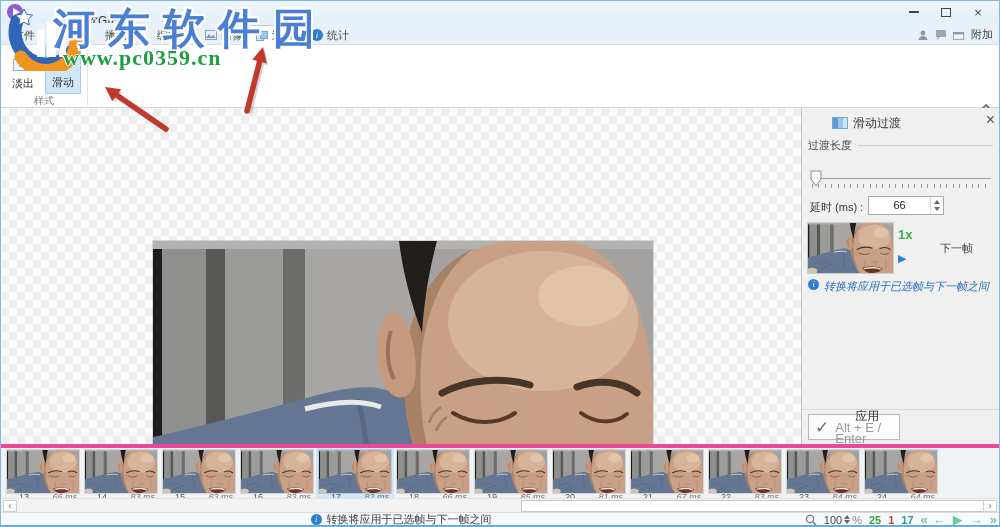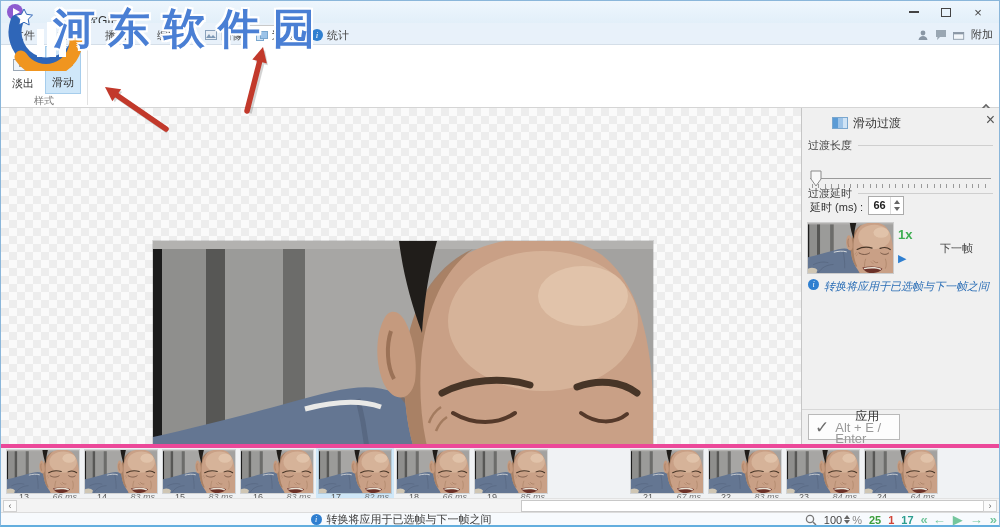--- a/index.html
+++ b/index.html
@@ -51,21 +51,21 @@
   .panel-header{position:absolute;left:6px;top:6px;right:6px;height:18px;display:flex;align-items:center;gap:5px;font-size:12px;margin-left:24px;}
   .slide-ic{width:16px;height:12px;background:linear-gradient(90deg,#5b9bd5 0 5px,#9cc3e8 5px 10px,#cfe3f5 10px 16px);border:1px solid #7aa7cf;}
   .panel-close{position:absolute;right:0px;top:-2px;font-size:16px;color:#555;line-height:16px;}
   .sect{position:absolute;left:6px;right:8px;display:flex;align-items:center;gap:6px;color:#444;}
   .sect .rule{flex:1;height:1px;background:#cfcfcf;}
   .slider{position:absolute;left:8px;right:10px;top:62px;height:22px;}
   .slider .track{position:absolute;left:0;right:0;top:8px;height:1px;background:#9a9a9a;}
   .slider .ticks{position:absolute;left:2px;right:0;top:14px;height:4px;background:repeating-linear-gradient(90deg,#9a9a9a 0 1px,transparent 1px 6.4px);}
   .slider svg{position:absolute;left:0;top:0;}
   .delay-row{position:absolute;left:8px;top:90px;right:8px;height:18px;display:flex;align-items:center;}
-  .spinbox{position:absolute;left:58px;top:-2px;width:36px;height:19px;background:#fff;border:1px solid #ababab;display:flex;font-weight:bold;}
+  .spinbox{position:absolute;left:58px;top:-2px;width:76px;height:19px;background:#fff;border:1px solid #ababab;display:flex;}
   .spin-val{flex:1;text-align:center;line-height:17px;font-size:11px;color:#222;}
   .spin-arrows{width:13px;border-left:1px solid #dcdcdc;display:flex;flex-direction:column;align-items:center;justify-content:space-evenly;}
   .tri-up{width:0;height:0;border-left:3px solid transparent;border-right:3px solid transparent;border-bottom:4px solid #666;}
   .tri-down{width:0;height:0;border-left:3px solid transparent;border-right:3px solid transparent;border-top:4px solid #666;}
   .preview{position:absolute;left:6px;top:115px;width:85px;height:50px;box-shadow:0 0 0 1px rgba(0,0,0,.15);}
   .preview svg{display:block;width:100%;height:100%;}
   .speed-label{position:absolute;left:96px;top:119px;color:#3fae52;font-size:13px;font-weight:bold;}
   .next-frame-label{position:absolute;left:138px;top:133px;color:#444;}
   .preview-play{position:absolute;left:96px;top:144px;color:#2f7fd0;font-size:11px;}
   .panel-info{position:absolute;left:6px;top:171px;right:6px;display:flex;gap:5px;align-items:flex-start;color:#2a6db5;font-style:italic;}
@@ -263,24 +263,20 @@
     </div>
 
     <div class="slider">
       <div class="track"></div>
       <svg width="12" height="18" viewBox="0 0 12 18">
         <path d="M1,1 H11 V9 L6,16 L1,9 Z" fill="#f8f8f8" stroke="#8a8a8a"></path>
       </svg>
       <div class="ticks"></div>
     </div>
 
-    <div class="sect" style="top:78px">
-      <span>过渡延时</span>
-        <span class="rule"></span>
-    </div>
 
     <div class="delay-row">
       <span>延时 (ms) :</span>
       <div class="spinbox">
         <span class="spin-val">66</span>
         <span class="spin-arrows">
           <i class="tri-up"></i>
           <i class="tri-down"></i>
         </span>
       </div>
@@ -380,20 +376,31 @@
     </div>
     <div class="cell" style="left:471px">
       <span class="thumb">
           <svg viewBox="0 0 500 287" preserveAspectRatio="none">
             <use href="#portrait"></use>
           </svg>
         </span>
       <span class="lbl">
           <span>19</span>
           <span class="ms">85 ms</span>
+        </span>
+    </div>
+    <div class="cell" style="left:549px">
+      <span class="thumb">
+          <svg viewBox="0 0 500 287" preserveAspectRatio="none">
+            <use href="#portrait"></use>
+          </svg>
+        </span>
+      <span class="lbl">
+          <span>20</span>
+          <span class="ms">81 ms</span>
         </span>
     </div>
     <div class="cell" style="left:627px">
       <span class="thumb">
           <svg viewBox="0 0 500 287" preserveAspectRatio="none">
             <use href="#portrait"></use>
           </svg>
         </span>
       <span class="lbl">
           <span>21</span>
@@ -473,20 +480,21 @@
   <div class="watermark">
     <svg class="wm-logo" width="78" height="66" viewBox="0 0 78 66">
       <path d="M10,16 A30,30 0 1 0 70,38" fill="none" stroke="#2f66b8" stroke-width="13" stroke-linecap="round"></path>
       <path d="M14,52 A30,30 0 0 0 69,34" fill="none" stroke="#f0951f" stroke-width="13" stroke-linecap="round"></path>
       <rect x="30" y="24" width="7" height="28" fill="#fff"></rect>
       <rect x="40" y="17" width="9" height="35" fill="#fff"></rect>
       <rect x="52" y="27" width="7" height="25" fill="#fff"></rect>
       <path d="M17,4 l2.6,5.3 5.9,.8 -4.3,4.1 1,5.8 -5.2,-2.7 -5.2,2.7 1,-5.8 -4.3,-4.1 5.9,-.8 Z" fill="#fff" stroke="#2f66b8" stroke-width="1"></path>
     </svg>
     <div class="wm-name">河东软件园</div>
+    <div class="wm-url">www.pc0359.cn</div>
   </div>
 
   <svg class="annotations" width="1000" height="527" viewBox="0 0 1000 527">
     <g opacity="0.25" transform="translate(2,2)">
       <path d="M165,128 L115.5,94" stroke="#555" stroke-width="5.5"></path>
       <path d="M104,86 L119.2,88.7 L111.8,99.3 Z" fill="#555"></path>
       <path d="M246,110 L258.6,60.6" stroke="#555" stroke-width="5.5"></path>
       <path d="M262,47 L264.9,62.2 L252.3,59 Z" fill="#555"></path>
     </g>
     <g>

